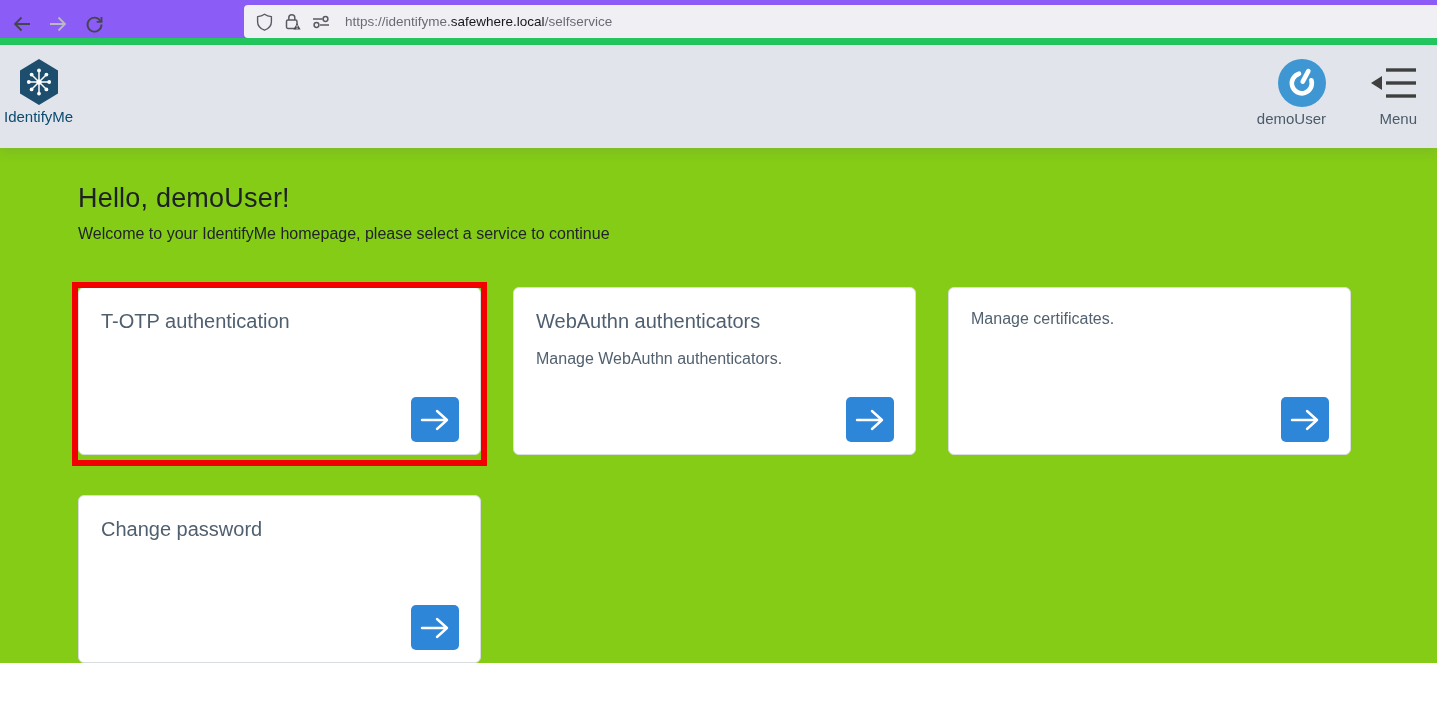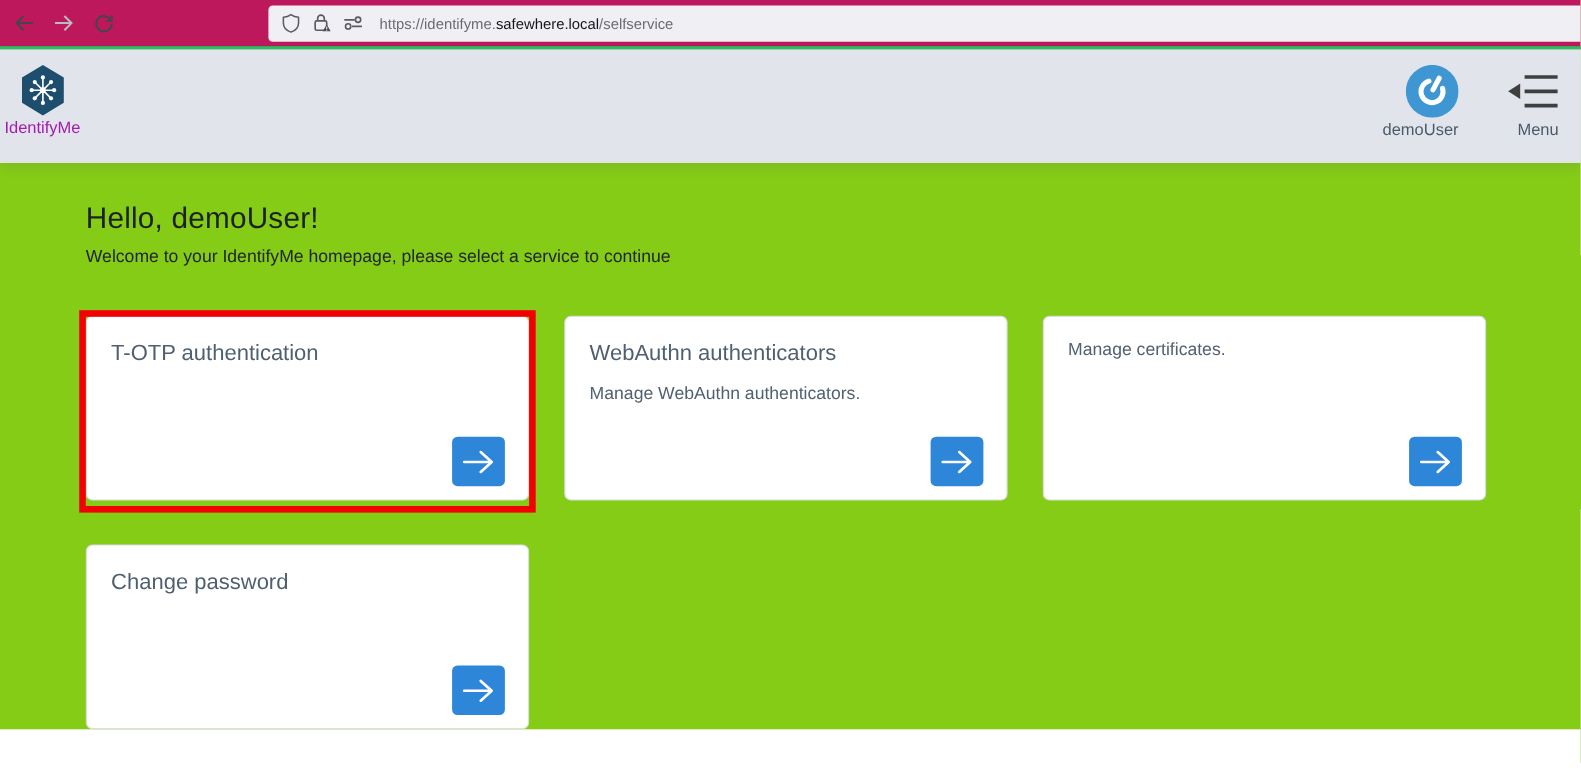--- a/index.html
+++ b/index.html
@@ -1,22 +1,22 @@
 <!DOCTYPE html>
 <html><head>
 <meta charset="utf-8">
 <style>
   * { margin:0; padding:0; box-sizing:border-box; }
   html,body { width:1437px; height:713px; overflow:hidden; }
   body { font-family:"Liberation Sans", sans-serif; background:#ffffff; }
 
   
   .browser-bar {
-    height:45px; background:#be185d; border-bottom:3px solid #22c55e;
-    display:flex; align-items:center; padding:0 0 0 8px;
+    height:45px; background:#8b5cf6; border-bottom:7px solid #22c55e;
+    display:flex; align-items:flex-end; padding:0 0 0 8px;
   }
   .nav-btn {
     width:28px; height:28px; display:flex; align-items:center; justify-content:center;
     border-radius:4px; margin-right:8px; cursor:pointer;
   }
   .url-bar {
     margin-left:128px; flex:1; height:33px; background:#f0f0f4;
     border-radius:4px 0 0 4px; display:flex; align-items:center; padding:0 12px;
   }
   .url-icon { display:flex; align-items:center; margin-right:11px; }
@@ -24,21 +24,21 @@
   .url-text .dark { color:#17161b; }
 
   
   .app-header {
     height:103px; background:#e1e5eb;
     box-shadow:0 5px 9px rgba(90,100,115,0.14);
     display:flex; justify-content:space-between; align-items:flex-start;
     padding:13px 20px 0 4px; position:relative;
   }
   .brand { display:flex; flex-direction:column; align-items:center; }
-  .brand-label { margin-top:2px; font-size:15px; color:#a21caf; }
+  .brand-label { margin-top:2px; font-size:15px; color:#0c4a6e; }
   .header-right { display:flex; gap:44px; }
   .header-item { display:flex; flex-direction:column; align-items:flex-end; cursor:pointer; }
   .header-item .icon-slot { height:50px; display:flex; align-items:center; justify-content:center; }
   .header-item-label { margin-top:2px; font-size:15px; color:#4b5a68; }
 
   
   .main { padding:35px 0 0 78px; background:#84cc16; }
   .greeting { font-size:27px; font-weight:400; color:#1d2025; letter-spacing:.2px; margin-bottom:11px; }
   .subtitle { font-size:16px; color:#212529; margin-bottom:44px; }
 

